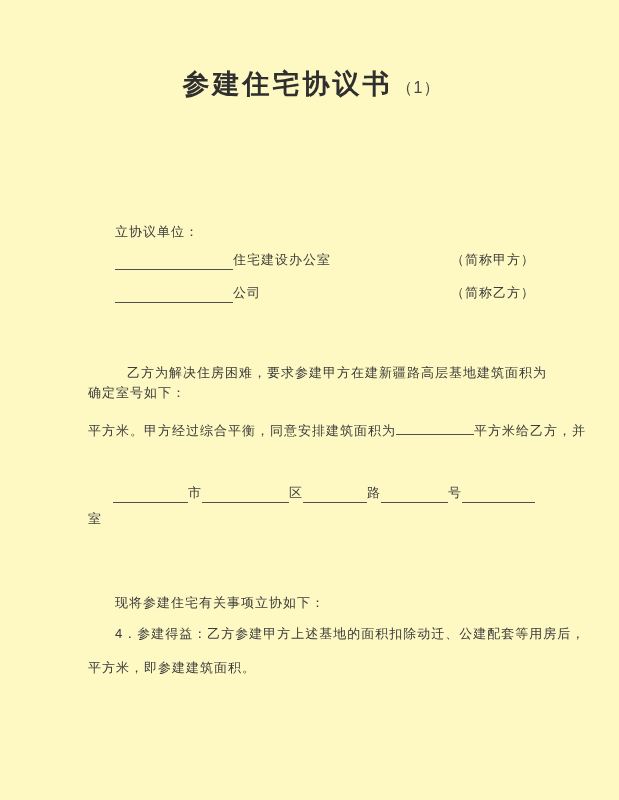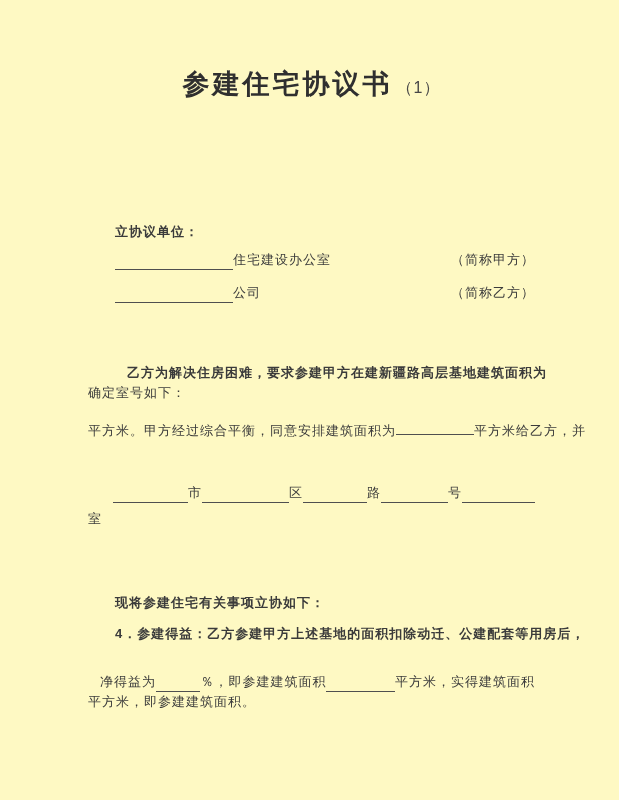--- a/index.html
+++ b/index.html
@@ -21,21 +21,21 @@
     font-size:27px;font-weight:bold;color:#2f2f2f;
     letter-spacing:3px;
   }
   .doc-title-note{
     font-size:16px;font-weight:400;color:#474747;
     letter-spacing:1px;margin-left:4px;
   }
 
   
   .tline{line-height:20px;white-space:nowrap;}
-  .indent{padding-left:27px;font-weight:bold;}
+  .indent{padding-left:27px;}
 
   
   .blank{
     display:inline-block;
     border-bottom:1px solid #4f4f4f;
     height:16px;
     vertical-align:baseline;
   }
   .w118{width:118px;}
   .w78{width:78px;}
@@ -116,24 +116,16 @@
         <span>号</span>
         <span class="fill"></span>
     </div>
     <div class="address-room">室</div>
   </div>
 
   <div class="sec leadin-sec tline indent">现将参建住宅有关事项立协如下：</div>
 
   <div class="sec clause1-sec p-clause1">
     <div class="pline tline indent">4．参建得益：乙方参建甲方上述基地的面积扣除动迁、公建配套等用房后，</div>
-    <div class="pline flexline">
-      <span class="txt">净得益为</span>
-        <span class="blank w55"></span>
-        <span class="txt">％，即参建建筑面积</span>
-        <span class="blank w85"></span>
-        <span class="txt">平方米，实得建筑面积</span>
-        <span class="fill"></span>
-    </div>
     <div class="pline tline">平方米，即参建建筑面积。</div>
   </div>
 
 </div>
 
 </body></html>

